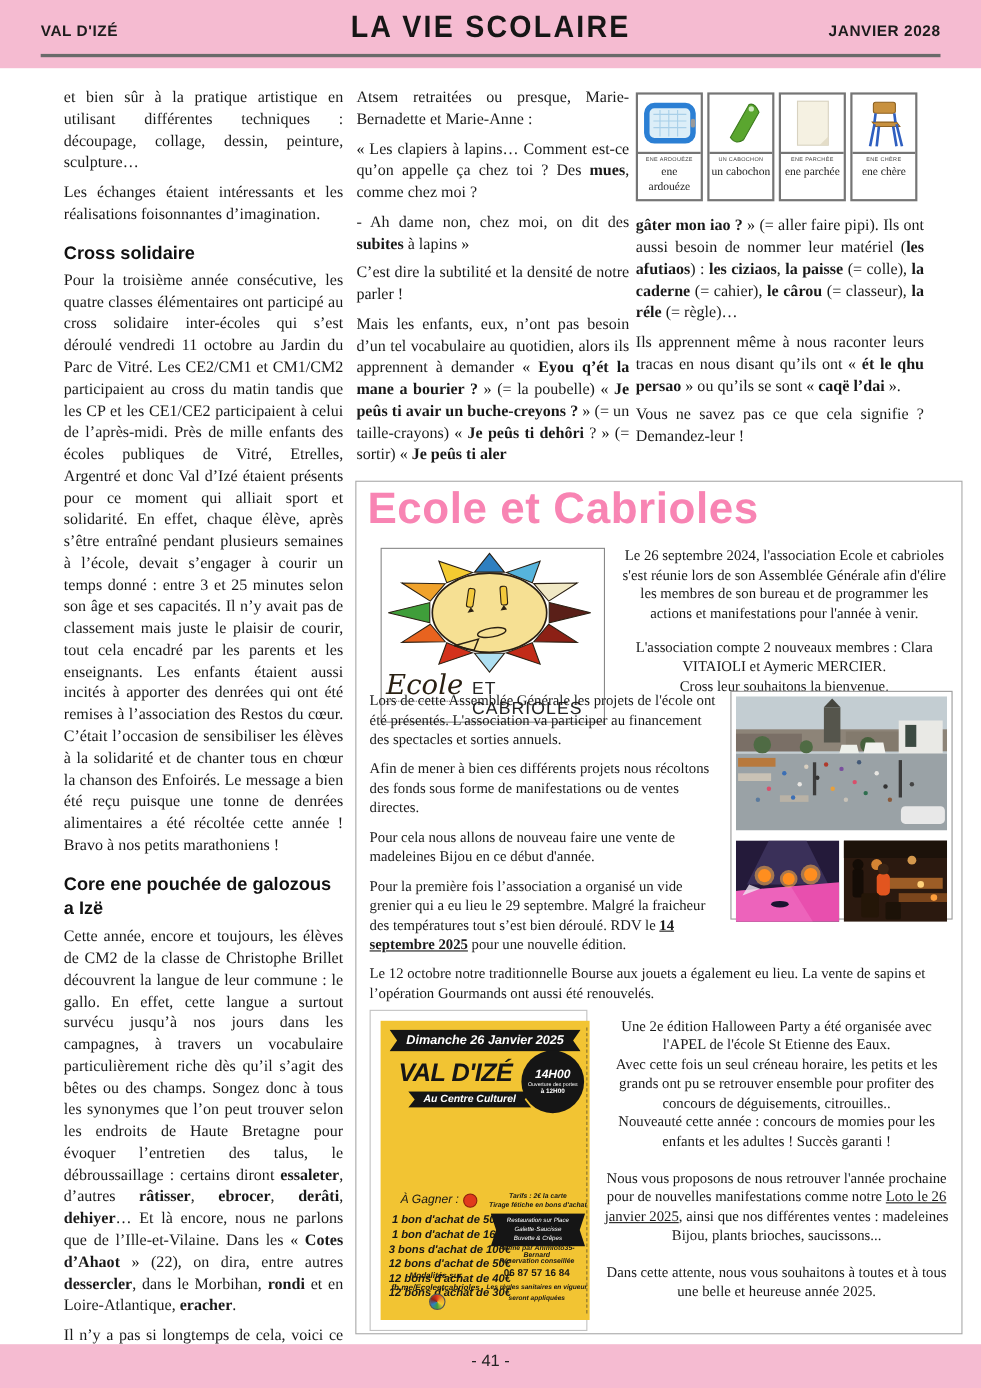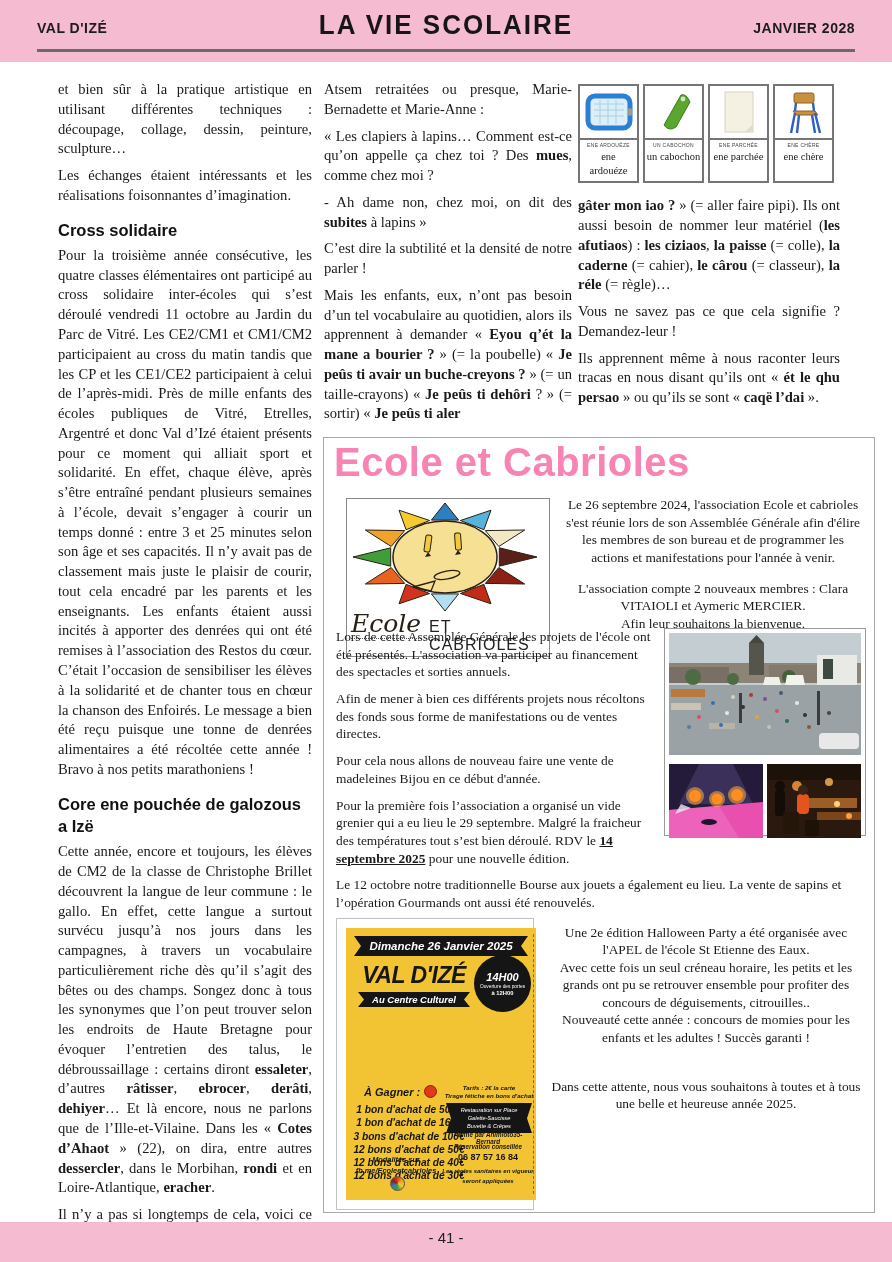--- a/index.html
+++ b/index.html
@@ -59,35 +59,35 @@
   .ec-bottom{position:absolute;left:12px;top:480px;width:530px;display:flex;}
   
   .poster{width:198px;flex:none;background:#fff;border:1px solid #c2c2c2;padding:9px;box-sizing:border-box;}
   .poster-inner{position:relative;width:190px;height:272px;background:#f2c433;overflow:hidden;
           font-family:"Liberation Sans",sans-serif;color:#161616;}
   .p-date{position:absolute;top:8px;left:8px;right:8px;height:20px;background:#151515;color:#fff;
           font-size:11.5px;font-weight:700;font-style:italic;display:flex;align-items:center;
           justify-content:center;clip-path:polygon(0 0,100% 0,calc(100% - 7px) 50%,100% 100%,0 100%,7px 50%);}
   .p-town{position:absolute;top:34px;left:6px;width:124px;text-align:center;font-size:23px;
           font-weight:900;font-style:italic;letter-spacing:-.5px;}
-  .p-venue{position:absolute;top:64px;left:12px;width:112px;height:15px;background:#151515;color:#fff;
+  .p-venue{position:absolute;top:64px;left:25px;width:112px;height:15px;background:#151515;color:#fff;
           font-size:9.5px;font-weight:700;font-style:italic;display:flex;align-items:center;
           justify-content:center;clip-path:polygon(0 0,100% 0,calc(100% - 6px) 50%,100% 100%,0 100%,6px 50%);}
   .p-time{position:absolute;top:27px;right:5px;width:57px;height:57px;border-radius:50%;
           background:#151515;color:#fff;display:flex;flex-direction:column;align-items:center;
           justify-content:center;text-align:center;}
   .p-time .t1{font-size:11px;font-weight:700;font-style:italic;}
   .p-time .t2{font-size:4.8px;margin-top:1px;}
   .p-time .t3{font-size:5.8px;margin-top:1px;font-weight:700;}
   .p-loto{position:absolute;top:86px;left:0;right:0;text-align:center;font-size:60px;font-weight:900;
           letter-spacing:2px;color:#161616;line-height:1;
           text-shadow:-2px -2px 0 #fff,2px -2px 0 #fff,-2px 2px 0 #fff,2px 2px 0 #fff,
                       -2px 0 0 #fff,2px 0 0 #fff,0 -2px 0 #fff,0 2px 0 #fff,5px 6px 0 #141414;}
-  .p-gagner{position:absolute;top:157px;left:18px;font-size:11px;font-weight:700;font-style:italic;
-          display:flex;align-items:flex-end;gap:4px;}
+  .p-gagner{position:absolute;top:157px;left:18px;font-size:11px;font-weight:400;font-style:italic;
+          display:flex;align-items:flex-start;gap:4px;}
   .badge-red{width:11px;height:11px;border-radius:50%;background:#e03a1c;display:inline-block;
           border:1px solid #8d1f0e;}
   .p-prizes{position:absolute;top:175px;left:2px;width:122px;text-align:center;font-size:10.2px;
           font-weight:700;font-style:italic;line-height:1.3;}
   .p-tarifs{position:absolute;top:156px;left:98px;width:90px;text-align:center;font-size:6.2px;
           font-weight:700;font-style:italic;line-height:1.35;}
   .p-resto{position:absolute;top:175px;left:100px;width:86px;background:#151515;color:#fff;
           text-align:center;font-size:5.6px;font-style:italic;line-height:1.45;padding:3px 0;
           clip-path:polygon(0 0,100% 0,calc(100% - 5px) 50%,100% 100%,0 100%,5px 50%);}
   .p-anim{position:absolute;top:203px;left:96px;width:92px;text-align:center;font-size:6.3px;
@@ -185,22 +185,22 @@
             <path d="M11 14 L10 22 M28 14 L29 22 M10 24 L6 44 M30 24 L35 44 M14 26 L12 44 M27 26 L30 44" stroke="#2f5fc0" stroke-width="2.4" fill="none"></path>
           </svg>
         </div>
         <div class="card-cap">
           <div class="card-small">ENE CHÈRE</div>
           <div class="card-label">ene chère</div>
         </div>
       </div>
     </div>
     <p><span class="b">gâter mon iao ?</span><span> » (= aller faire pipi). Ils ont aussi besoin de nommer leur matériel (</span><span class="b">les afutiaos</span><span>) : </span><span class="b">les ciziaos</span><span>, </span><span class="b">la paisse</span><span> (= colle), </span><span class="b">la caderne</span><span> (= cahier), </span><span class="b">le cârou</span><span> (= classeur), </span><span class="b">la réle</span><span> (= règle)…</span></p>
+    <p><span>Ils apprennent même à nous raconter leurs tracas en nous disant qu’ils ont « </span><span class="b">ét le qhu persao</span><span> » ou qu’ils se sont « </span><span class="b">caqë l’dai</span><span> ».</span></p>
     <p>Vous ne savez pas ce que cela signifie ? Demandez-leur !</p>
-    <p><span>Ils apprennent même à nous raconter leurs tracas en nous disant qu’ils ont « </span><span class="b">ét le qhu persao</span><span> » ou qu’ils se sont « </span><span class="b">caqë l’dai</span><span> ».</span></p>
   </div>
 
   <div class="ec-box">
     <div class="ec-title">Ecole et Cabrioles</div>
 
     <div class="logo-box">
       <svg class="logo-svg" width="196" height="114" viewBox="0 0 196 114">
         <polygon points="84.4,21.1 98,4 111.6,21.1" fill="#2e7fc0" stroke="#2a2013" stroke-width="1"></polygon>
         <polygon points="113.4,21.5 144,11.2 136.9,30.7" fill="#56b4dc" stroke="#2a2013" stroke-width="1"></polygon>
         <polygon points="138.3,31.6 177.7,31 151.8,47.5" fill="#f1e9c5" stroke="#2a2013" stroke-width="1"></polygon>
@@ -224,21 +224,21 @@
       <div class="logo-text">
         <span class="logo-script">Ecole</span>
         <span class="logo-caps">ET CABRIOLES</span>
       </div>
     </div>
 
     <div class="ec-intro">
       <div>Le 26 septembre 2024, l'association Ecole et cabrioles s'est réunie lors de son Assemblée Générale afin d'élire les membres de son bureau et de programmer les actions et manifestations pour l'année à venir.</div>
       <div class="gap"></div>
       <div>L'association compte 2 nouveaux membres : Clara VITAIOLI et Aymeric MERCIER.</div>
-      <div>Afin leur souhaitons la bienvenue.</div>
+      <div>Cross leur souhaitons la bienvenue.</div>
     </div>
 
     <div class="ec-flow">
       <div class="photos">
         <svg width="192" height="122" viewBox="0 0 192 122">
           <rect width="192" height="52" fill="#c3cdd2"></rect>
           <rect y="30" width="192" height="20" fill="#8d8478"></rect>
           <rect x="0" y="34" width="60" height="16" fill="#7a6f66"></rect>
           <rect x="100" y="32" width="50" height="18" fill="#837a6d"></rect>
           <rect x="80" y="10" width="15" height="32" fill="#55554c"></rect>
@@ -362,20 +362,21 @@
           </div>
           <div class="poster-edge"></div>
         </div>
       </div>
 
       <div class="halloween">
         <div>Une 2e édition Halloween Party a été organisée avec l'APEL de l'école St Etienne des Eaux.</div>
         <div>Avec cette fois un seul créneau horaire, les petits et les grands ont pu se retrouver ensemble pour profiter des concours de déguisements, citrouilles..</div>
         <div>Nouveauté cette année : concours de momies pour les enfants et les adultes ! Succès garanti !</div>
         <div class="gap"></div>
+        <div><span>Nous vous proposons de nous retrouver l'année prochaine pour de nouvelles manifestations comme notre </span><span class="u">Loto le 26 janvier 2025</span><span>, ainsi que nos différentes ventes : madeleines Bijou, plants brioches, saucissons...</span></div>
         <div class="gap"></div>
         <div>Dans cette attente, nous vous souhaitons à toutes et à tous une belle et heureuse année 2025.</div>
       </div>
     </div>
   </div>
 
   <div class="band bottom"></div>
   <div class="footer-num">- 41 -</div>
 
 </div>

